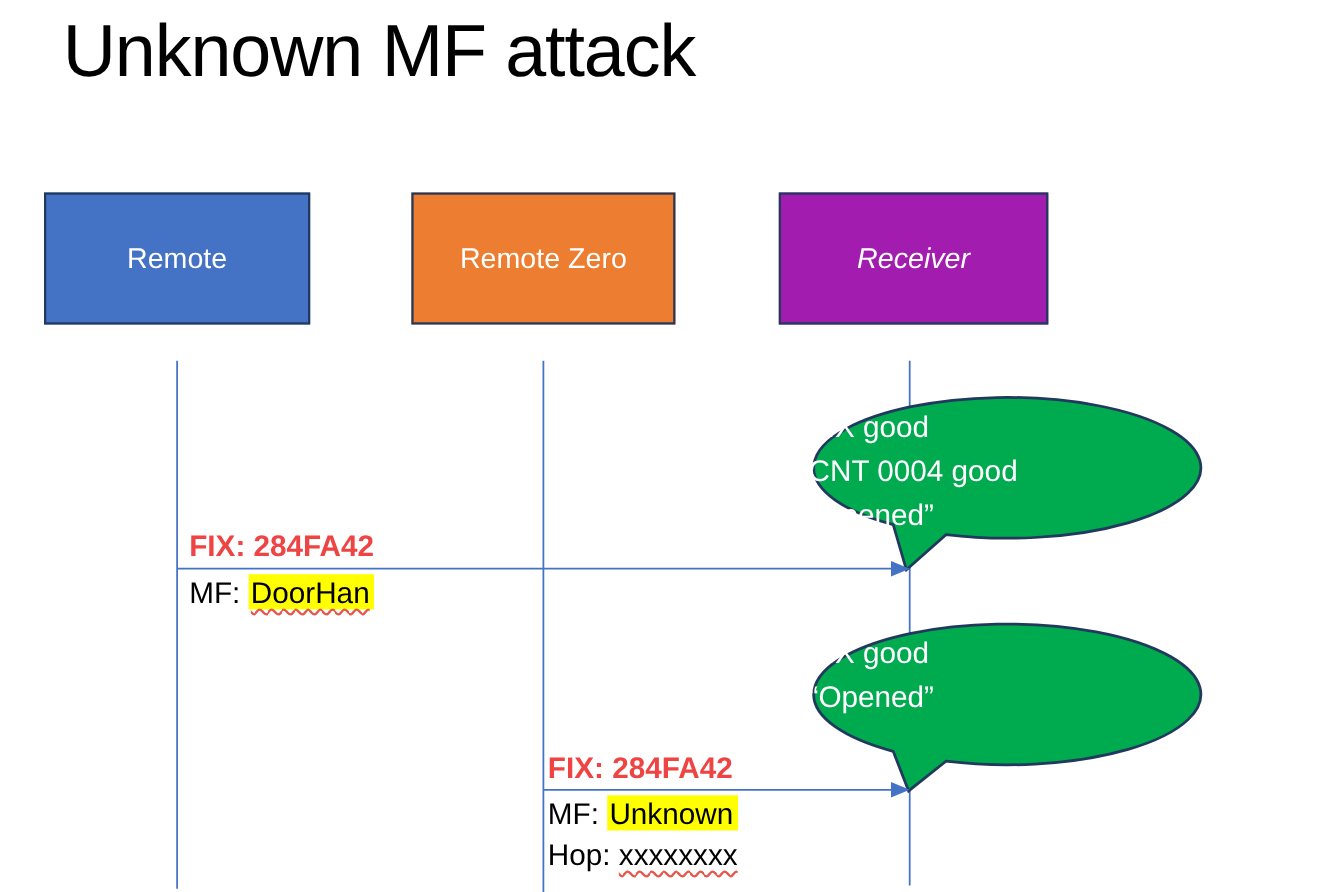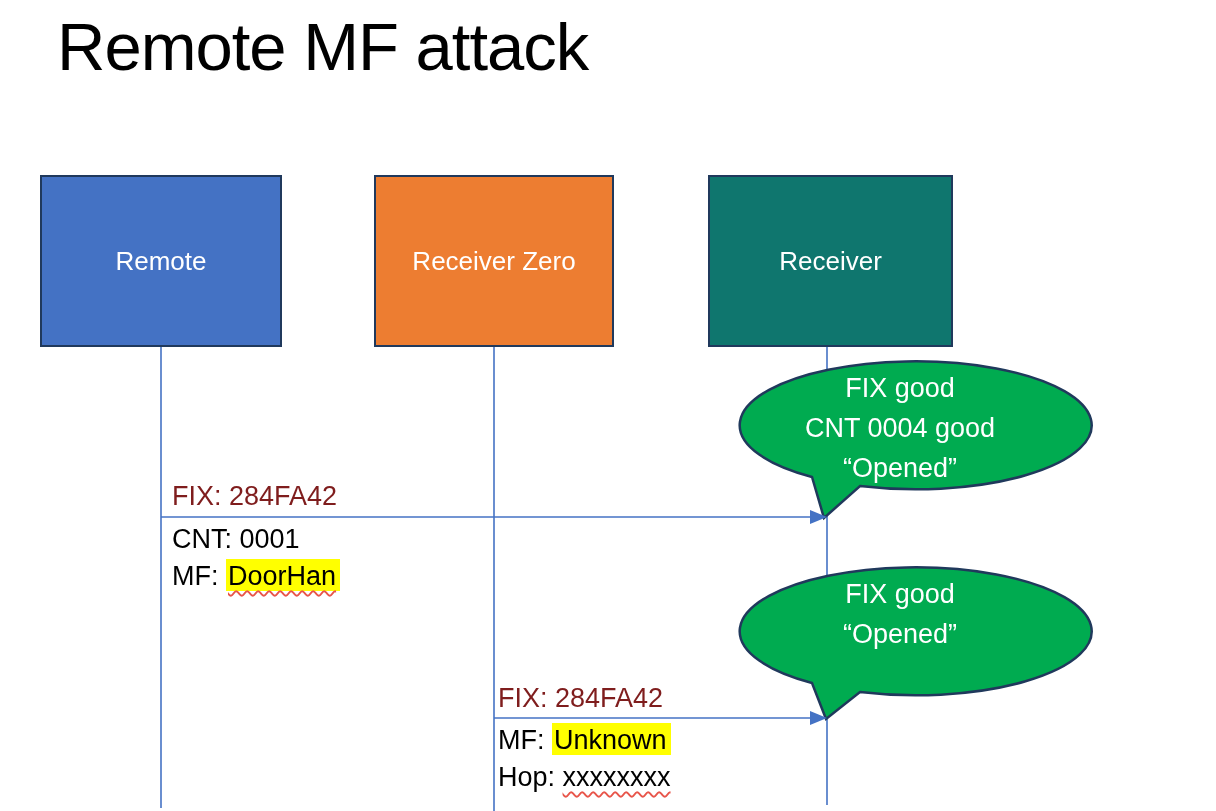--- a/index.html
+++ b/index.html
@@ -15,74 +15,75 @@
     left:57px;top:8px;
     font-size:67px;
     font-weight:300;
     letter-spacing:-1px;
     color:#000000;
     white-space:nowrap;
   }
   svg.diagram-layer{position:absolute;left:0;top:0;}
   .actor{
     position:absolute;
-    top:175px;height:172px;
+    top:175px;height:120px;
     border:2.5px solid #20395c;
     box-sizing:border-box;
     display:flex;align-items:center;justify-content:center;
   }
   .actor-label{
     color:#ffffff;
     font-size:26px;
     white-space:nowrap;
   }
   .actor-remote{left:40px;width:242px;background:#4472c4;}
   .actor-flipper{left:374px;width:240px;background:#ed7d31;}
-  .actor-receiver{left:708px;width:245px;background:#0f766e;}
+  .actor-receiver{left:708px;width:245px;background:#a21caf;font-style:italic;}
   .msg-above{
     position:absolute;
-    font-size:27px;color:#7f1d1d;
+    font-size:27px;color:#ef4444;
     line-height:30px;
     white-space:nowrap;
+    font-weight:bold;
   }
   .msg-block{
     position:absolute;
     font-size:27px;color:#000;
     white-space:nowrap;
   }
   .msg-block .msg-row{line-height:37px;}
   .hl{background:#ffff00;padding:2px 4px 0 2px;}
   .squiggle{
     text-decoration-line:underline;
     text-decoration-style:wavy;
     text-decoration-color:#e8554a;
     text-decoration-thickness:1.5px;
     text-underline-offset:5px;
     text-decoration-skip-ink:none;
   }
   .callout-text{
     position:absolute;
     width:330px;
-    text-align:center;
+    text-align:left;
     color:#ffffff;
     font-size:27px;
     line-height:40px;
     white-space:nowrap;
   }
   .lifeline{stroke:#4472c4;stroke-width:1.6;}
   .connector{stroke:#4472c4;stroke-width:1.6;}
   .arrowhead{fill:#4472c4;}
   .bubble{fill:#00ab50;stroke:#20395c;stroke-width:2.5;}
 </style>
 </head>
 <body>
 
 <div id="canvas">
 
-  <div class="slide-title">Remote MF attack</div>
+  <div class="slide-title">Unknown MF attack</div>
 
   <svg class="diagram-layer" width="1216" height="811" viewBox="0 0 1216 811">
 
     <line class="lifeline" x1="161" y1="328" x2="161" y2="808"></line>
     <line class="lifeline" x1="494" y1="328" x2="494" y2="811"></line>
     <line class="lifeline" x1="827" y1="328" x2="827" y2="805"></line>
 
     <path class="bubble" d="M 812 477 A 176 64 0 1 1 860 486 L 824 518 Z"></path>
     <path class="bubble" d="M 812 683 A 176 64 0 1 1 860 692 L 826 719 Z"></path>
 
@@ -94,31 +95,28 @@
     <g>
       <line class="connector" x1="494" y1="718" x2="812" y2="718"></line>
       <polygon class="arrowhead" points="810,711 827,718 810,725"></polygon>
     </g>
   </svg>
 
   <div class="actor actor-remote">
     <span class="actor-label">Remote</span>
   </div>
   <div class="actor actor-flipper">
-    <span class="actor-label">Receiver Zero</span>
+    <span class="actor-label">Remote Zero</span>
   </div>
   <div class="actor actor-receiver">
     <span class="actor-label">Receiver</span>
   </div>
 
   <div class="msg-above" style="left:172px;top:481px;">FIX: 284FA42</div>
   <div class="msg-block" style="left:172px;top:521px;">
-    <div class="msg-row">
-      <span>CNT: 0001</span>
-    </div>
     <div class="msg-row">
       <span>MF: </span><span class="hl squiggle">DoorHan</span>
     </div>
   </div>
 
   <div class="msg-above" style="left:498px;top:683px;">FIX: 284FA42</div>
   <div class="msg-block" style="left:498px;top:722px;">
     <div class="msg-row">
       <span>MF: </span><span class="hl">Unknown</span>
     </div>

